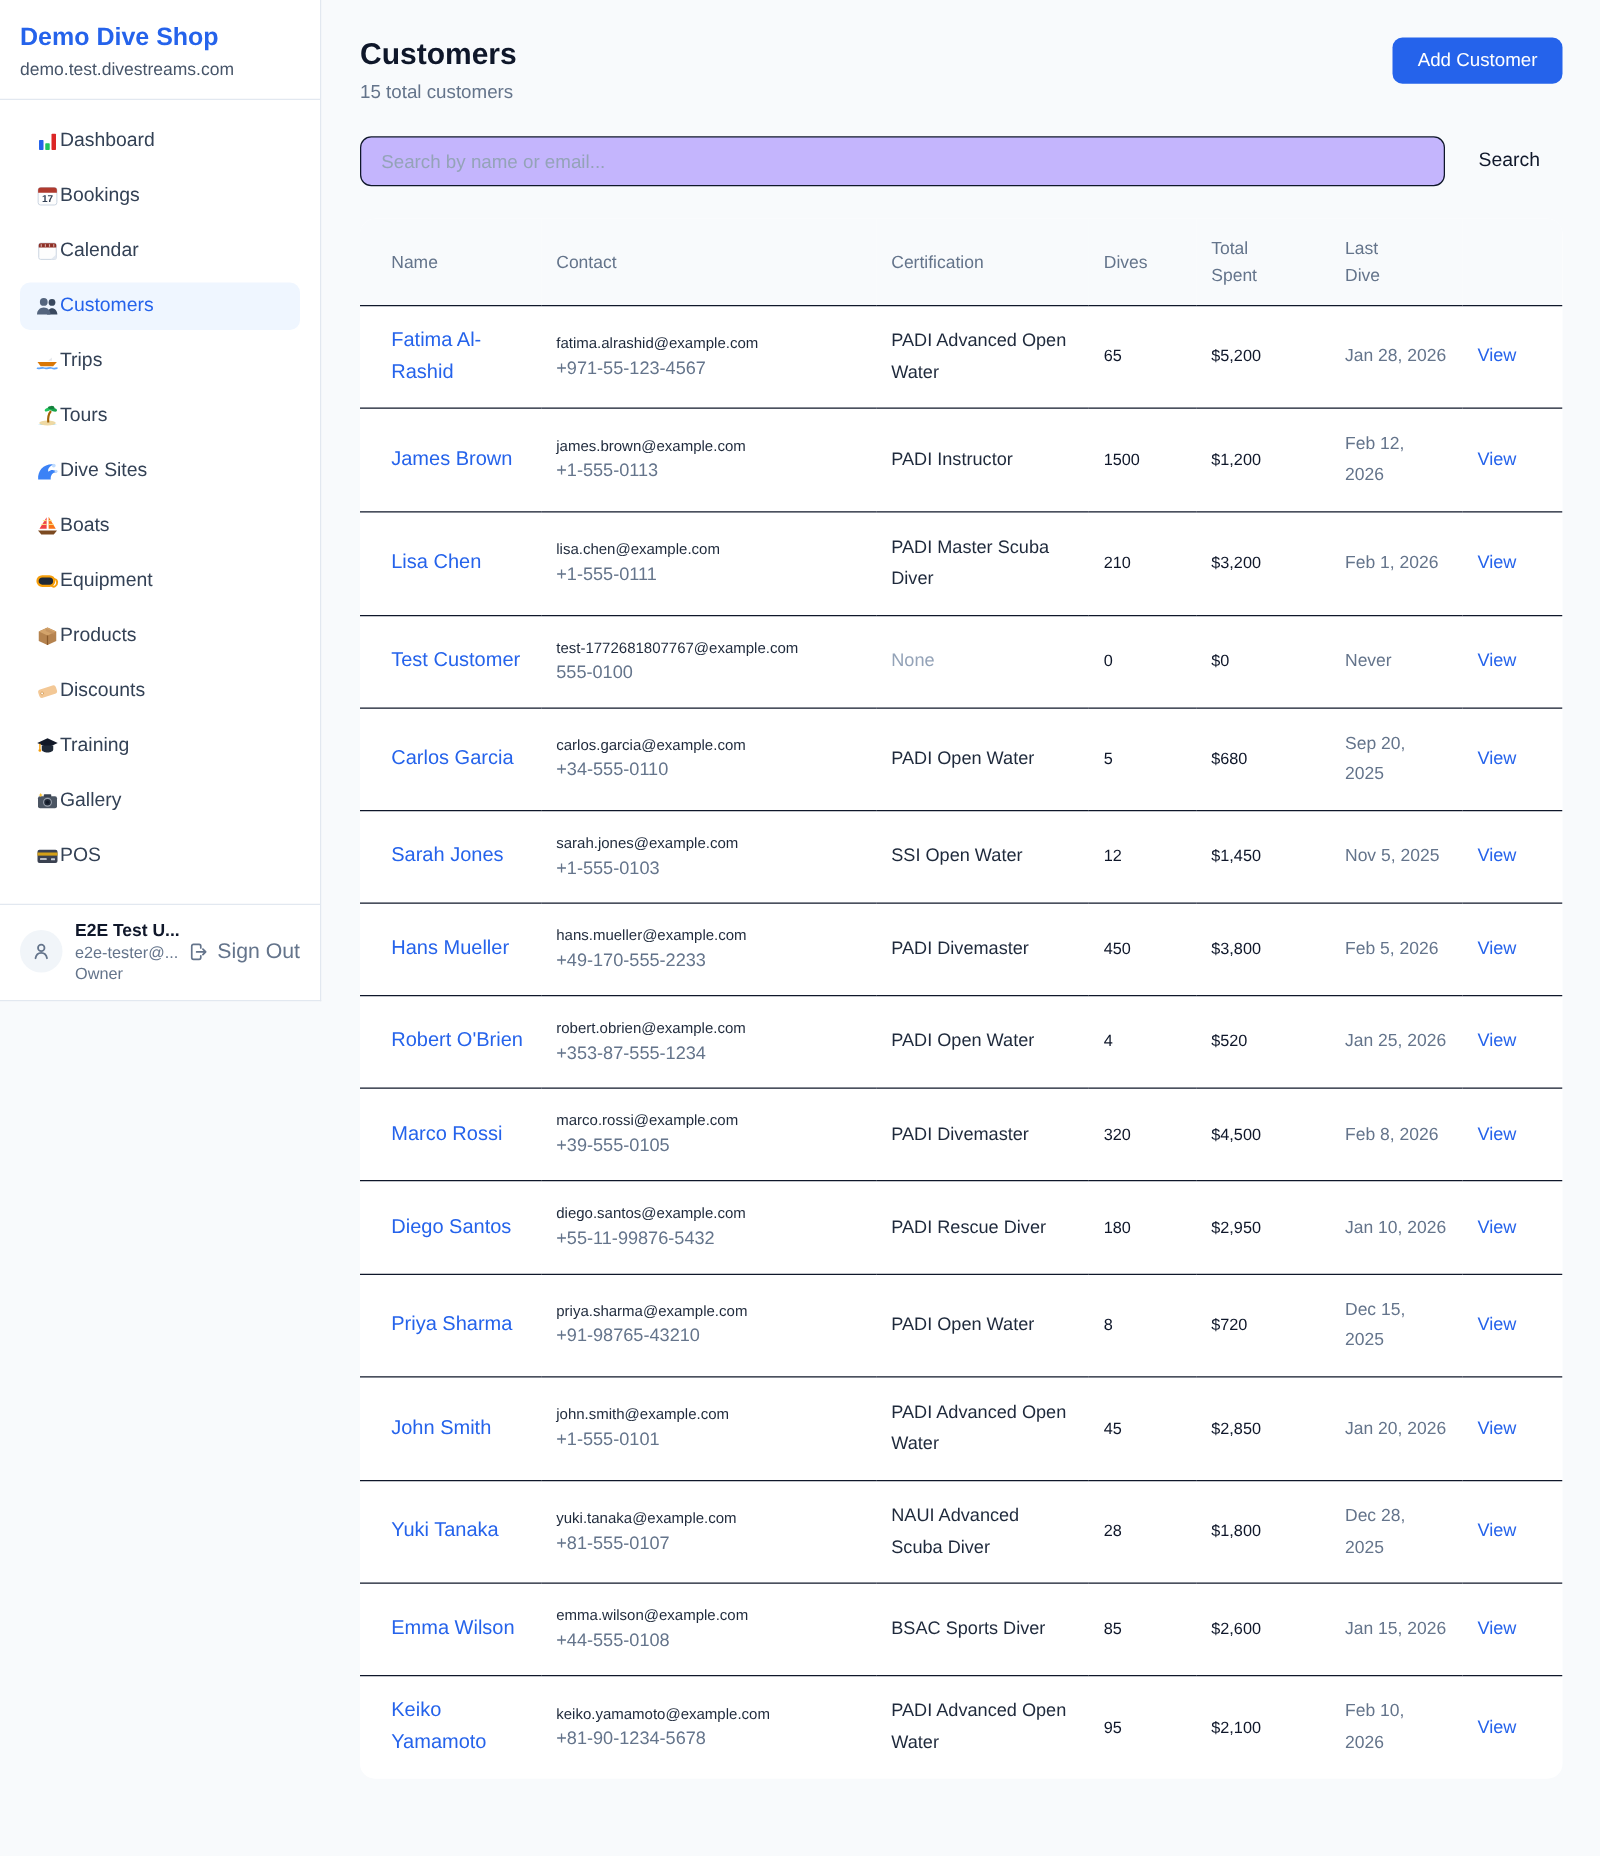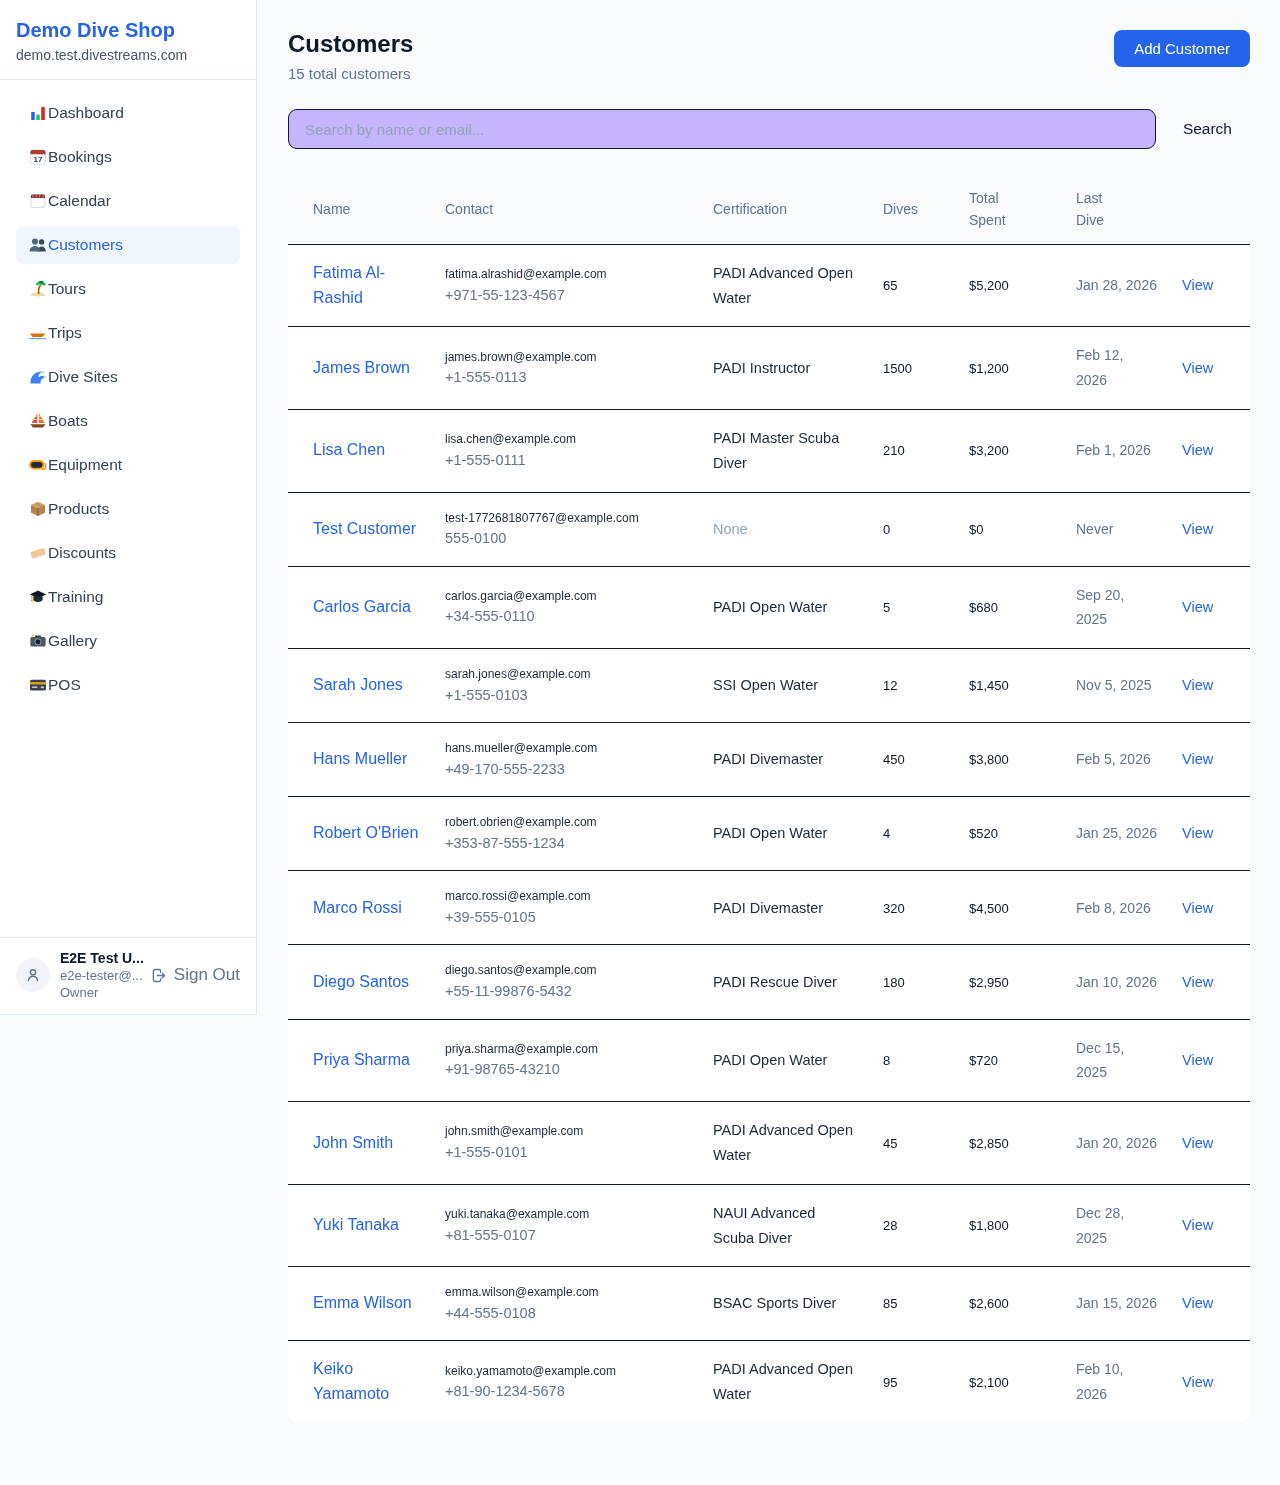--- a/index.html
+++ b/index.html
@@ -7,21 +7,21 @@
   body {
     height:1485px;
     background:#f8fafc;
     font-family:"Liberation Sans", sans-serif;
     color:#0f172a;
     position:relative;
   }
   
   .sidebar {
     position:absolute; left:0; top:0;
-    width:257px; height:1015px;
+    width:257px; height:801px;
     background:#ffffff;
     border-right:1px solid #e2e8f0;
     border-bottom:1px solid #e2e8f0;
     display:flex; flex-direction:column;
   }
   .brand { padding:19px 16px 16px; border-bottom:1px solid #e2e8f0; }
   .brand-name { font-size:20px; font-weight:bold; color:#2563eb; }
   .brand-domain { margin-top:5px; font-size:14px; color:#475569; }
   .nav { padding-top:14px; flex:0 0 auto; }
   .nav-item {
@@ -150,40 +150,40 @@
             <circle cx="7" cy="6.5" r="3.1" fill="#54657e"></circle>
             <path d="M1.6 16.6 c0-3.4 2.4-5.6 5.4-5.6 s5.4 2.2 5.4 5.6z" fill="#54657e"></path>
           </svg>
         </span>
         <span>Customers</span>
       </div>
 
       <div class="nav-item">
         <span class="icon">
           <svg viewBox="0 0 20 20">
+            <path d="M4.5 9.5 h6 l3-2.5 v2.5 z" fill="#e5e7eb"></path>
+            <path d="M2 10.5 h15.5 l-3 3.5 H4.5z" fill="#d97706"></path>
+            <path d="M1.5 15.5 c2 .9 4-.9 6 0 s4-.9 6 0 2.8 0 4.5 0" stroke="#60a5fa" stroke-width="1.3" fill="none"></path>
+          </svg>
+        </span>
+        <span>Trips</span>
+      </div>
+
+      <div class="nav-item">
+        <span class="icon">
+          <svg viewBox="0 0 20 20">
             <path d="M2 17 c3-1.2 13-1.2 16 0z" fill="#7dd3fc"></path>
             <ellipse cx="10" cy="15.4" rx="6.6" ry="2" fill="#eed9a4"></ellipse>
             <path d="M10.6 15 c-.4-4 .3-7 2.2-9.2" stroke="#a16207" stroke-width="1.7" fill="none"></path>
             <ellipse cx="14.6" cy="4.6" rx="3.1" ry="1.5" fill="#16a34a" transform="rotate(18 14.6 4.6)"></ellipse>
             <ellipse cx="10.6" cy="4.4" rx="3" ry="1.4" fill="#22c55e" transform="rotate(-22 10.6 4.4)"></ellipse>
             <ellipse cx="13" cy="3" rx="2.6" ry="1.3" fill="#15803d" transform="rotate(-2 13 3)"></ellipse>
           </svg>
         </span>
         <span>Tours</span>
-      </div>
-
-      <div class="nav-item">
-        <span class="icon">
-          <svg viewBox="0 0 20 20">
-            <path d="M4.5 9.5 h6 l3-2.5 v2.5 z" fill="#e5e7eb"></path>
-            <path d="M2 10.5 h15.5 l-3 3.5 H4.5z" fill="#d97706"></path>
-            <path d="M1.5 15.5 c2 .9 4-.9 6 0 s4-.9 6 0 2.8 0 4.5 0" stroke="#60a5fa" stroke-width="1.3" fill="none"></path>
-          </svg>
-        </span>
-        <span>Trips</span>
       </div>
 
       <div class="nav-item">
         <span class="icon">
           <svg viewBox="0 0 20 20">
             <path d="M2.5 16.5 C2 9 7.5 3.5 15.5 4.5 C11.5 5.5 9.8 8.2 10.8 10.4 C12.6 8.4 15.8 8.6 17.6 10.8 C14 10.6 12.4 13.2 12.6 16.5 Z" fill="#3b82f6"></path>
             <circle cx="15" cy="5.4" r="1.5" fill="#bfdbfe"></circle>
             <circle cx="16.9" cy="10" r="1.1" fill="#bfdbfe"></circle>
           </svg>
         </span>

